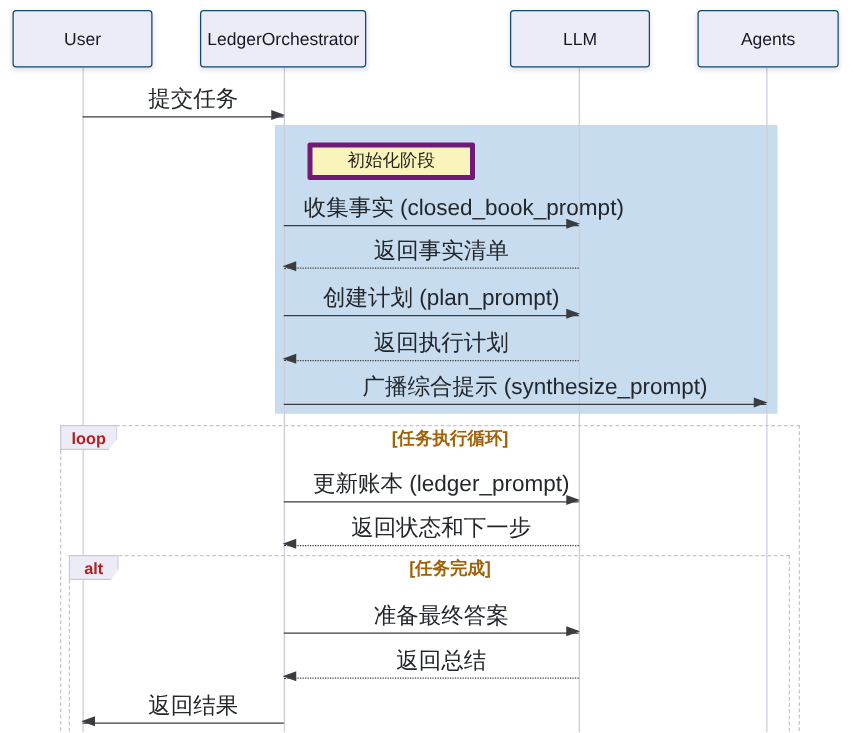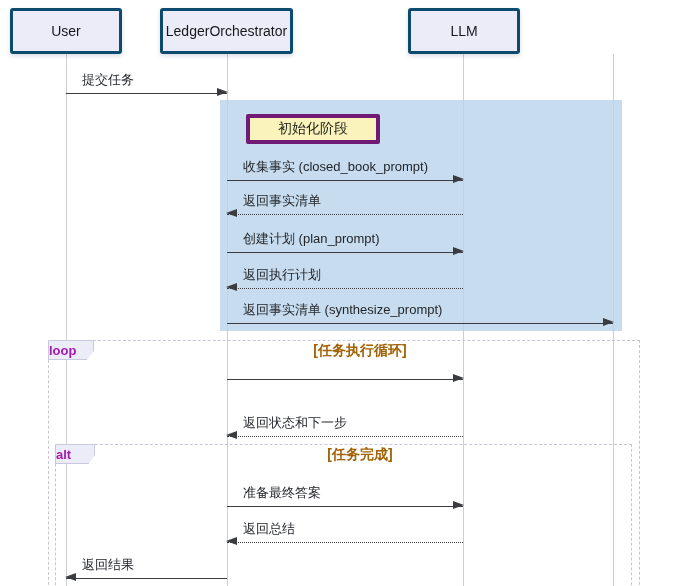--- a/index.html
+++ b/index.html
@@ -4,45 +4,45 @@
 <style>
   html,body{margin:0;padding:0;background:#fff;}
   #stage{
     position:relative;width:686px;height:586px;overflow:hidden;background:#fff;
     font-family:"Liberation Sans","DejaVu Sans",sans-serif;color:#1f2328;
   }
   
   .lifeline{position:absolute;top:54px;bottom:0;width:1px;background:#cdcdda;z-index:2;}
   
   .participant{
-    position:absolute;top:8px;height:46px;background:#ececf9;border:3px solid #0c4a6e;
+    position:absolute;top:8px;height:46px;background:#ececf9;border:1px solid #0c4a6e;
     border-radius:3px;display:flex;align-items:center;justify-content:center;
     font-size:14px;color:#16181d;box-shadow:0 2px 4px rgba(90,90,130,.22);z-index:5;box-sizing:border-box;
   }
   
   .phase-block{position:absolute;left:220px;top:100px;width:402px;height:231px;background:#c7dcee;z-index:1;}
   
   .note{
     position:absolute;left:246px;top:114px;width:134px;height:30px;background:#fbf3bc;
     border:4px solid #701a75;border-radius:2px;display:flex;align-items:center;justify-content:center;
     font-size:14px;color:#23251c;z-index:6;box-sizing:border-box;
   }
   
   .frame{position:absolute;border:1px dashed #c5c5d8;z-index:3;box-sizing:border-box;background:transparent;}
   .frame-label{
     position:absolute;background:#ececf9;border:1px solid #c9c9dc;z-index:7;box-sizing:border-box;
-    font-size:13px;font-weight:bold;color:#a21caf;line-height:19px;
+    font-size:13px;font-weight:bold;color:#b91c1c;text-align:center;line-height:19px;
     clip-path:polygon(0 0,100% 0,100% 55%,84% 100%,0 100%);
   }
   .frame-condition{
     position:absolute;z-index:7;font-size:14px;font-weight:bold;color:#a16207;text-align:center;
   }
   
   .msg{position:absolute;z-index:6;}
-  .msg-text{font-size:13px;line-height:17px;color:#23262b;margin-bottom:5px;white-space:nowrap;margin-left:16px;}
+  .msg-text{font-size:18px;line-height:17px;text-align:center;color:#23262b;margin-bottom:5px;white-space:nowrap;margin-left:16px;}
   .msg-line{position:relative;height:0;}
   .msg-line.solid{border-top:1.6px solid #3a3c40;}
   .msg-line.dotted{border-top:1.6px dotted #3a3c40;}
   .arr{position:absolute;width:0;height:0;}
   .arr-r{right:-1px;top:-5.6px;border-left:11px solid #3a3c40;border-top:4.5px solid transparent;border-bottom:4.5px solid transparent;}
   .arr-l{left:-1px;top:-5.6px;border-right:11px solid #3a3c40;border-top:4.5px solid transparent;border-bottom:4.5px solid transparent;}
 </style>
 </head>
 <body>
 
@@ -60,20 +60,21 @@
 
   <div class="frame-label" style="left:48px;top:340px;width:46px;height:20px">loop</div>
   <div class="frame-label" style="left:55px;top:444px;width:40px;height:20px">alt</div>
 
   <div class="frame-condition" style="left:260px;top:342px;width:200px">[任务执行循环]</div>
   <div class="frame-condition" style="left:260px;top:446px;width:200px">[任务完成]</div>
 
   <div class="participant" style="left:10px;width:112px">User</div>
   <div class="participant" style="left:160px;width:133px">LedgerOrchestrator</div>
   <div class="participant" style="left:408px;width:112px">LLM</div>
+  <div class="participant" style="left:558px;width:113px">Agents</div>
 
   <div class="note">初始化阶段</div>
 
   <div class="msg" style="left:66px;top:71px;width:161px">
     <div class="msg-text">提交任务</div>
     <div class="msg-line solid">
         <span class="arr arr-r"></span>
       </div>
   </div>
 
@@ -99,27 +100,28 @@
   </div>
 
   <div class="msg" style="left:227px;top:230px;width:236px">
     <div class="msg-text">创建计划 (plan_prompt)</div>
     <div class="msg-line solid">
         <span class="arr arr-r"></span>
       </div>
   </div>
 
   <div class="msg" style="left:227px;top:301px;width:386px">
-    <div class="msg-text">返回事实清单 (synthesize_prompt)</div>
+    <div class="msg-text">广播综合提示 (synthesize_prompt)</div>
     <div class="msg-line solid">
         <span class="arr arr-r"></span>
       </div>
   </div>
 
   <div class="msg" style="left:227px;top:379px;width:236px">
+    <div class="msg-text">更新账本 (ledger_prompt)</div>
     <div class="msg-line solid">
         <span class="arr arr-r"></span>
       </div>
   </div>
 
   <div class="msg" style="left:227px;top:414px;width:236px">
     <div class="msg-text">返回状态和下一步</div>
     <div class="msg-line dotted">
         <span class="arr arr-l"></span>
       </div>

